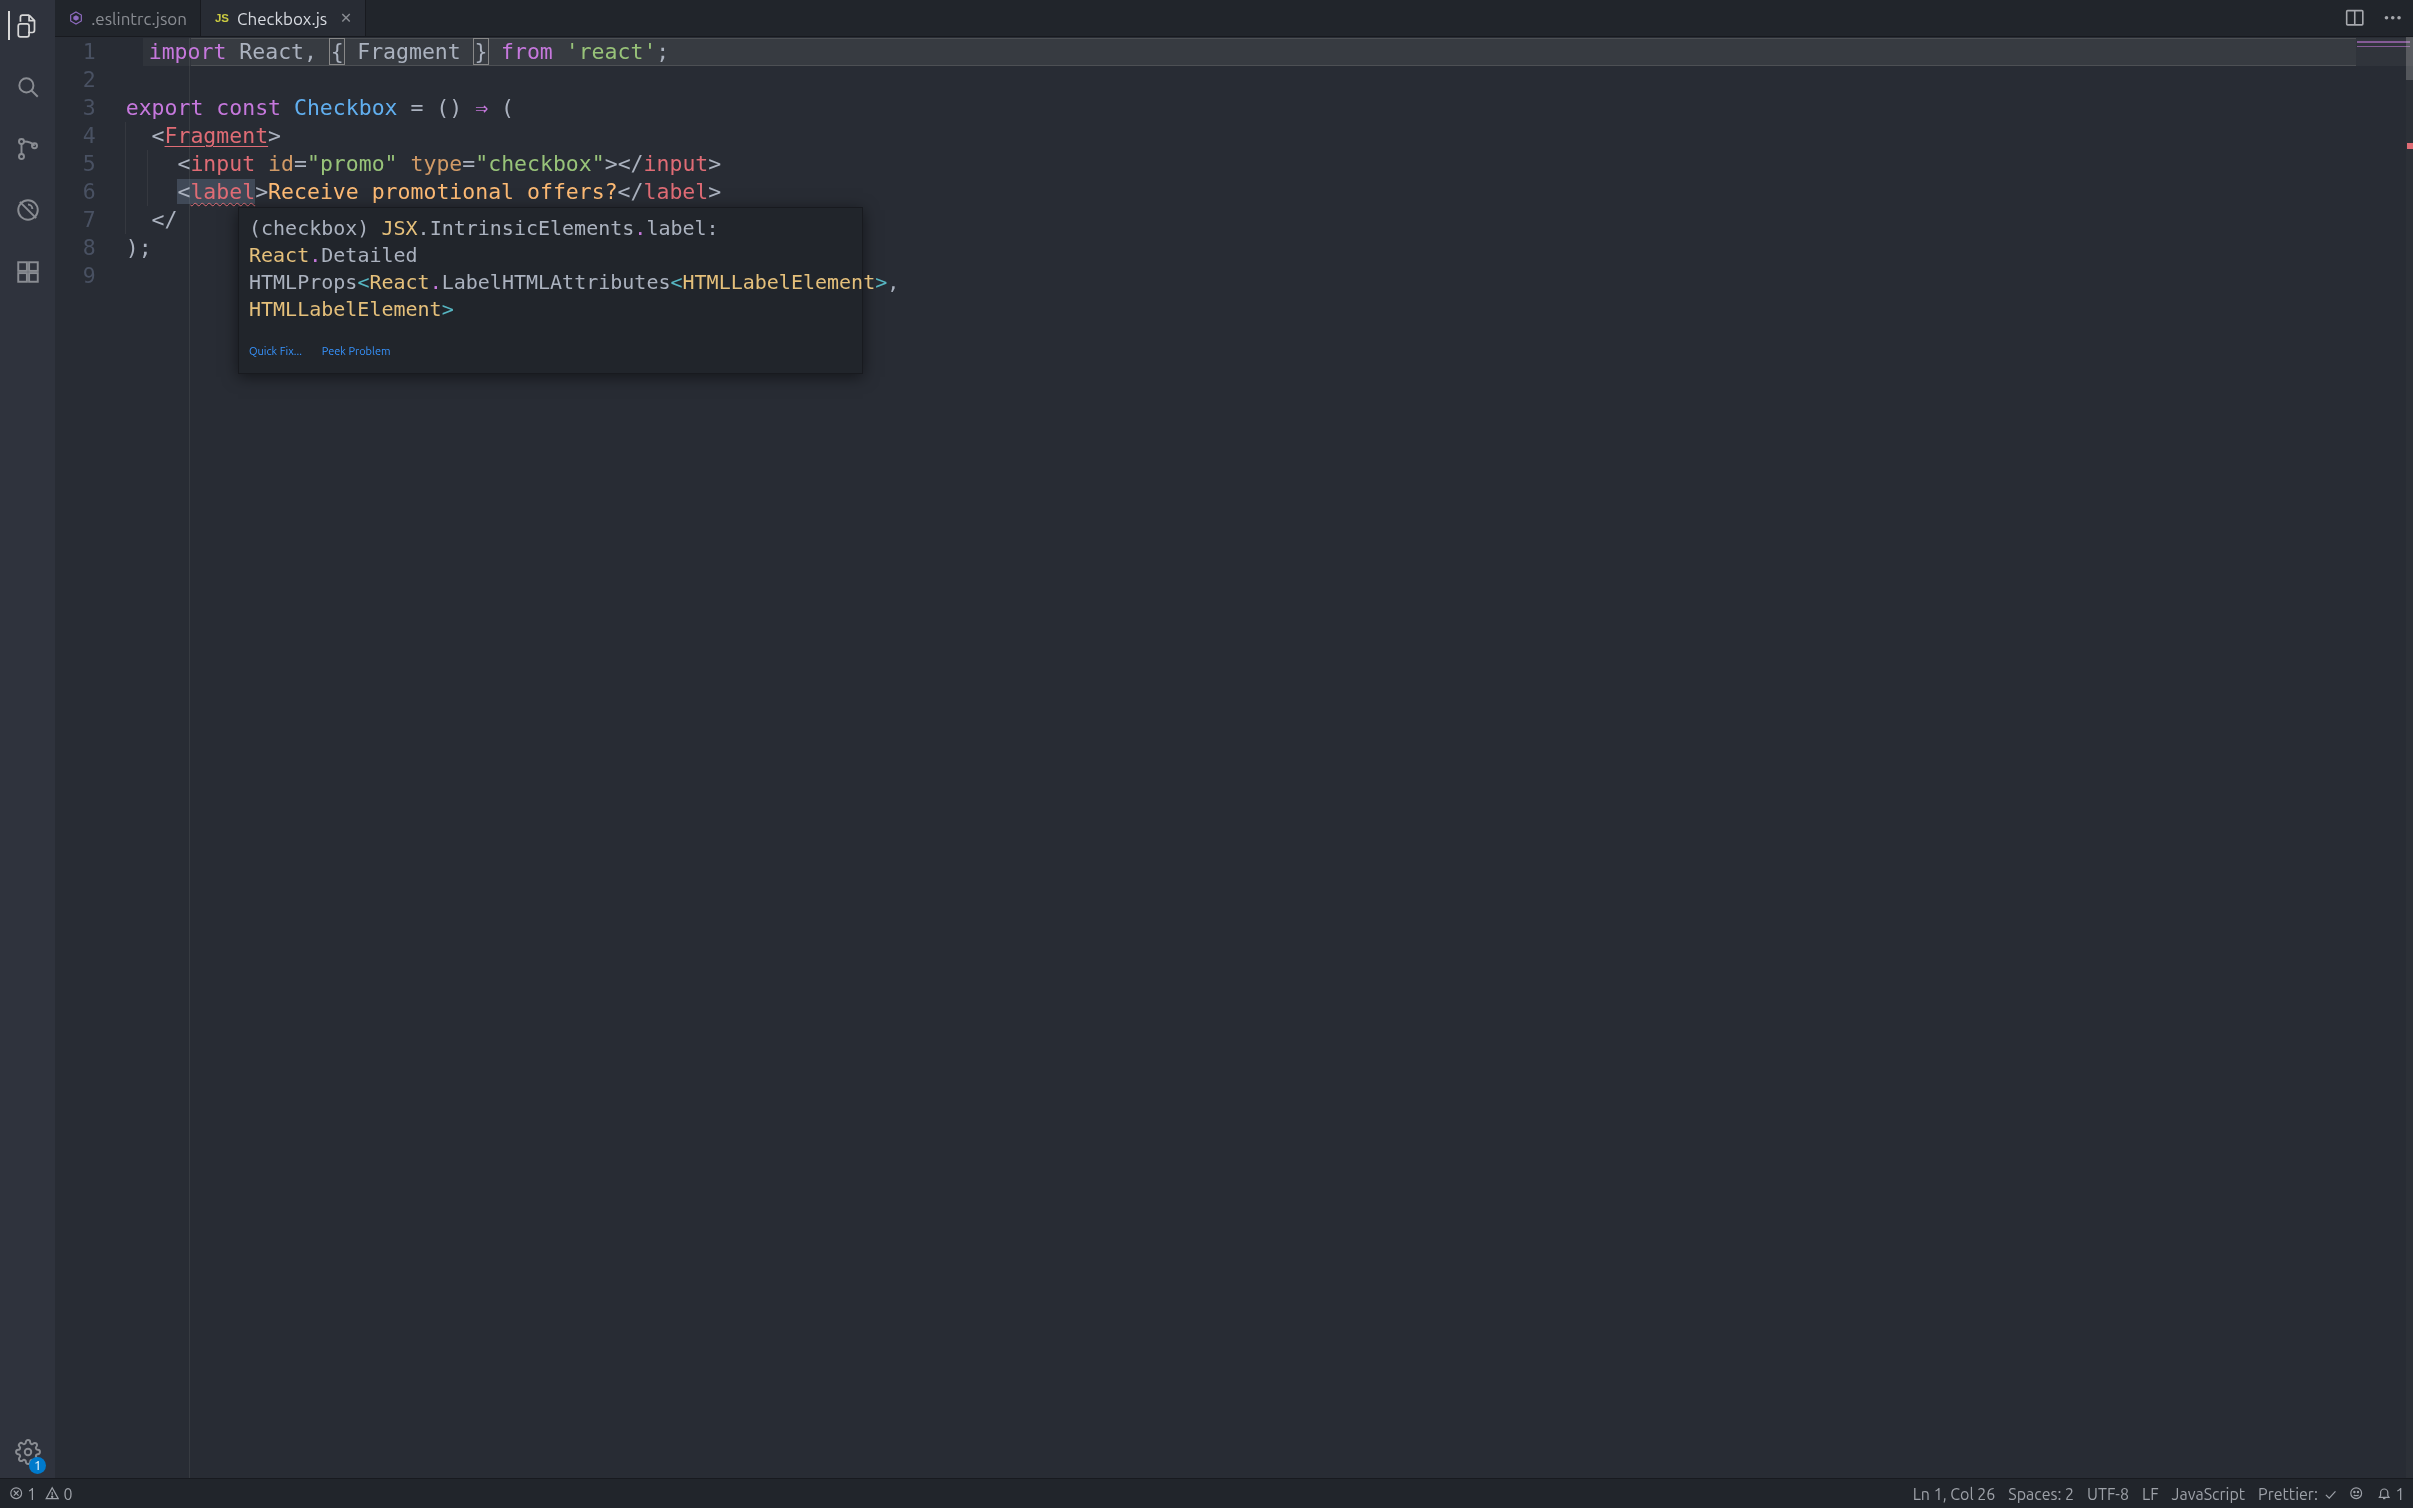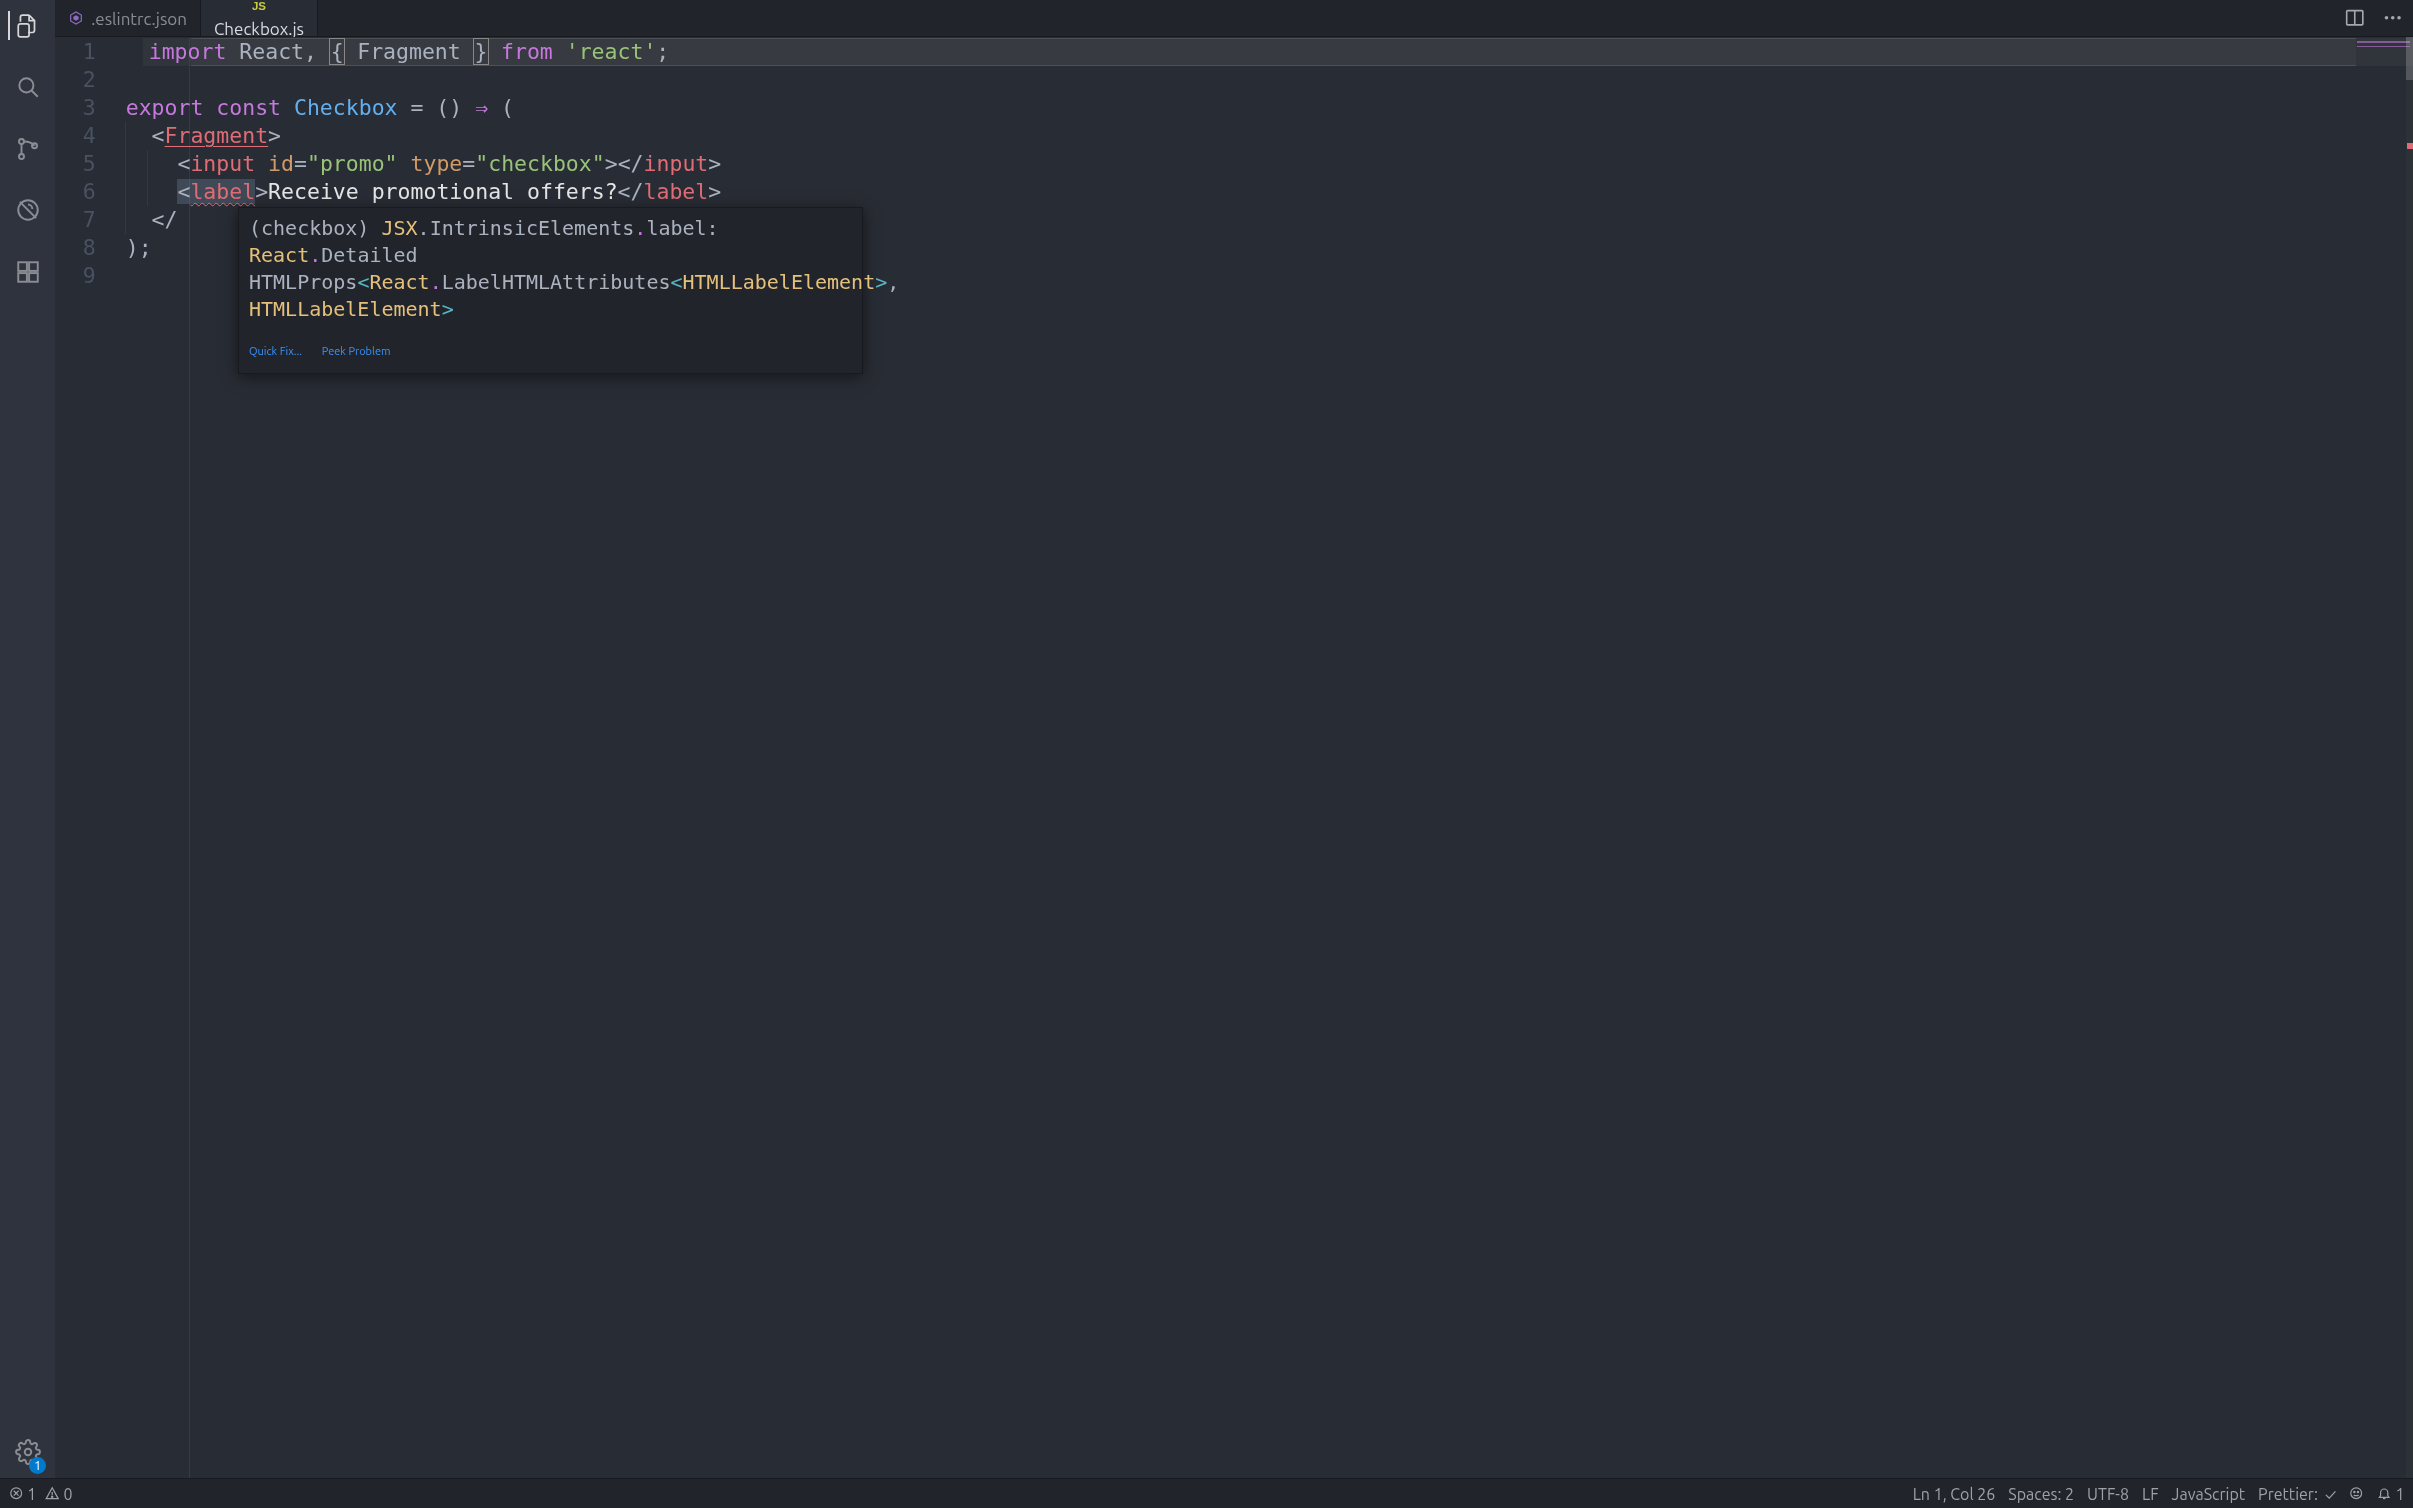--- a/index.html
+++ b/index.html
@@ -74,21 +74,20 @@
     padding: 0 13px;
     color: #8a8d93;
     border-right: 0.7px solid #181a1f;
     cursor: pointer;
     position: relative;
     font-size: 17px;
   }
   .tab.active {
     background: #282c34;
     color: #d7dae0;
-    flex-direction: column;
   }
   .tab .file-icon-wrap { width: 16px; height: 16px; display: inline-flex; align-items: center; justify-content: center; }
   .tab .file-icon-js { color: #cbcb41; font-weight: 700; font-size: 11.5px; font-family: sans-serif; }
   .tab .close { margin-left: 5.7px; color: #8a8d93; font-size: 14.4px; visibility: hidden; }
   .tab.active .close { visibility: visible; }
   .tabs-right { display: flex; align-items: center; gap: 16px; padding-right: 10px; color: #a6a8ad; }
   .tabs-right .tb-icon { width: 21.5px; height: 21.5px; display: flex; align-items:center; justify-content:center; cursor: pointer; }
   
   .editor {
     grid-area: editor;
@@ -128,21 +127,21 @@
   .pl  { color: #abb2bf; }
   .pun { color: #abb2bf; }
   .str { color: #98c379; }
   .tag { color: #e06c75; }
   .attr{ color: #d19a66; }
   .frag{ color: #e06c75; text-decoration: underline; text-decoration-color: #e06c75; text-decoration-thickness: 1.4px; text-underline-offset: 2.9px; }
   .squig {
     text-decoration: underline wavy #e06c75 1.4px;
     text-underline-offset: 2.9px;
   }
-  .txt { color: #e5e5e5; }
+  .txt { color: #fdba74; }
 
   
   .line1-bg {
     position: absolute;
     left: 136px; right: 57px;
     top: 1.4px; height: 28px;
     background: rgba(200,200,200,0.045);
     border-top: 0.7px solid rgba(140,140,140,0.25);
     border-bottom: 0.7px solid rgba(140,140,140,0.25);
   }

